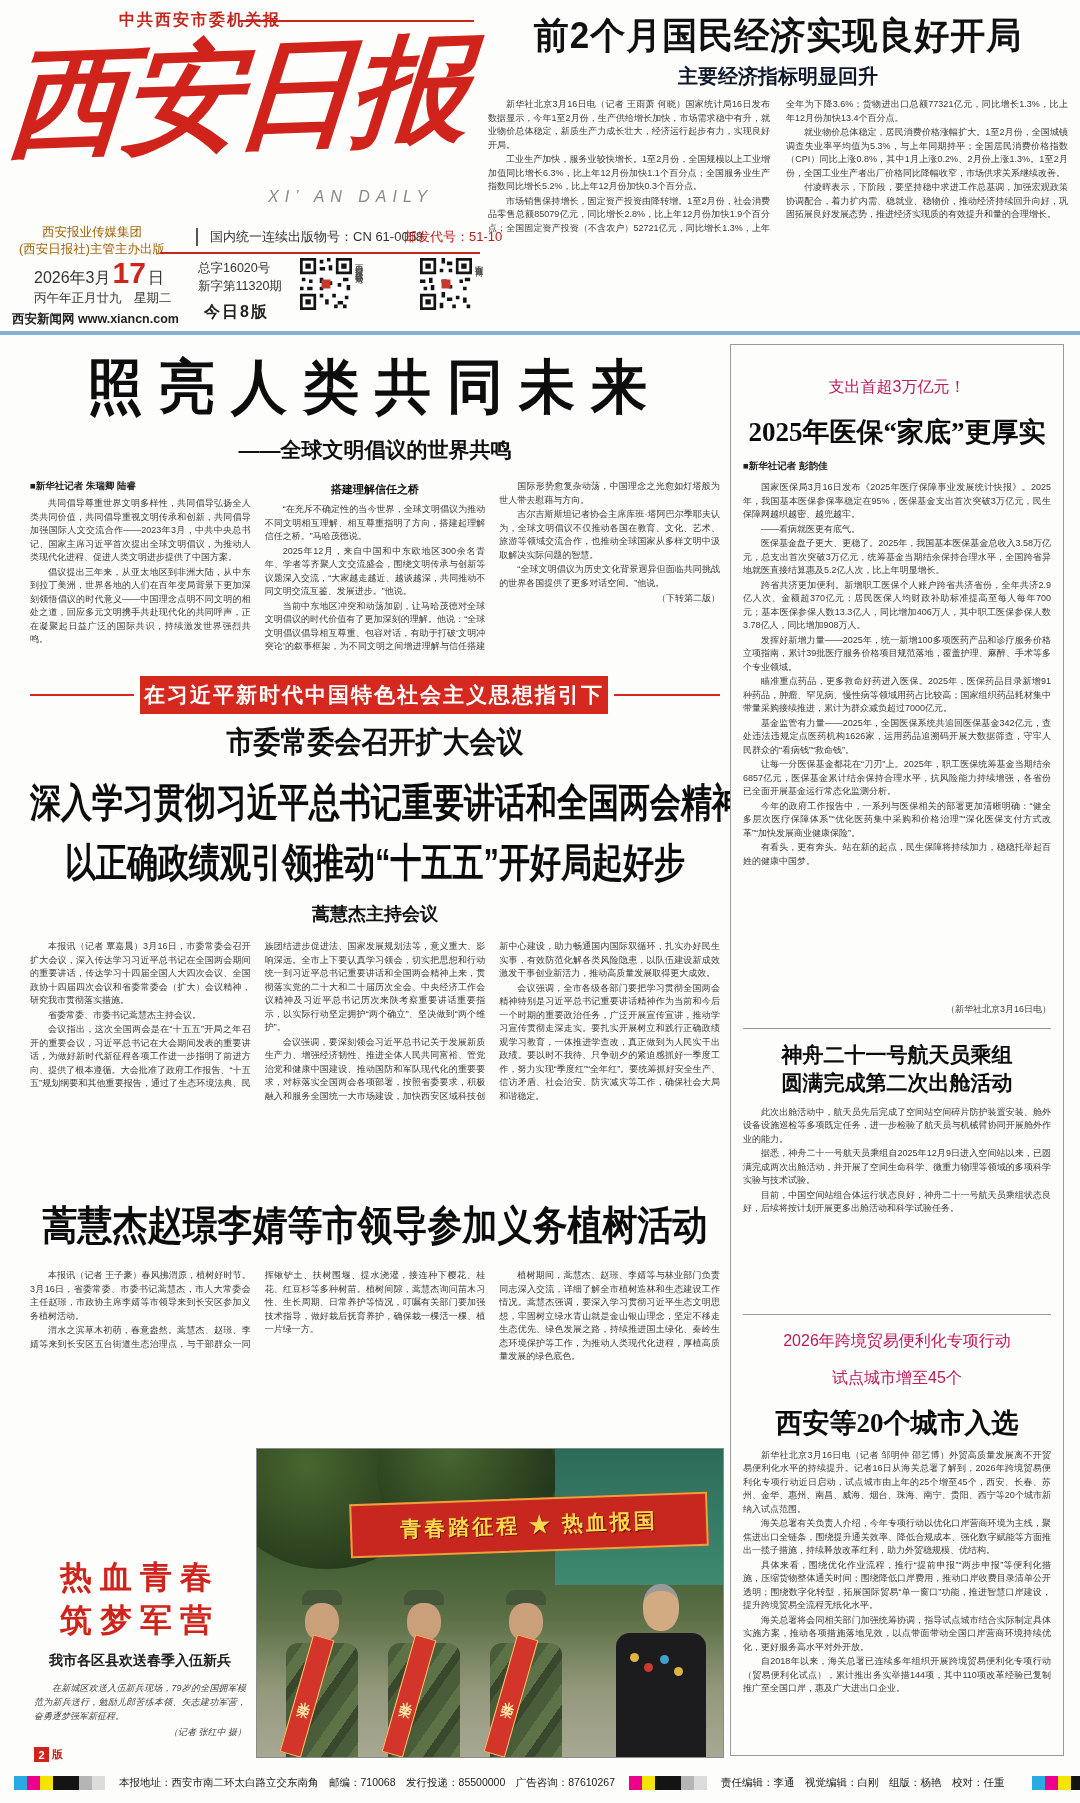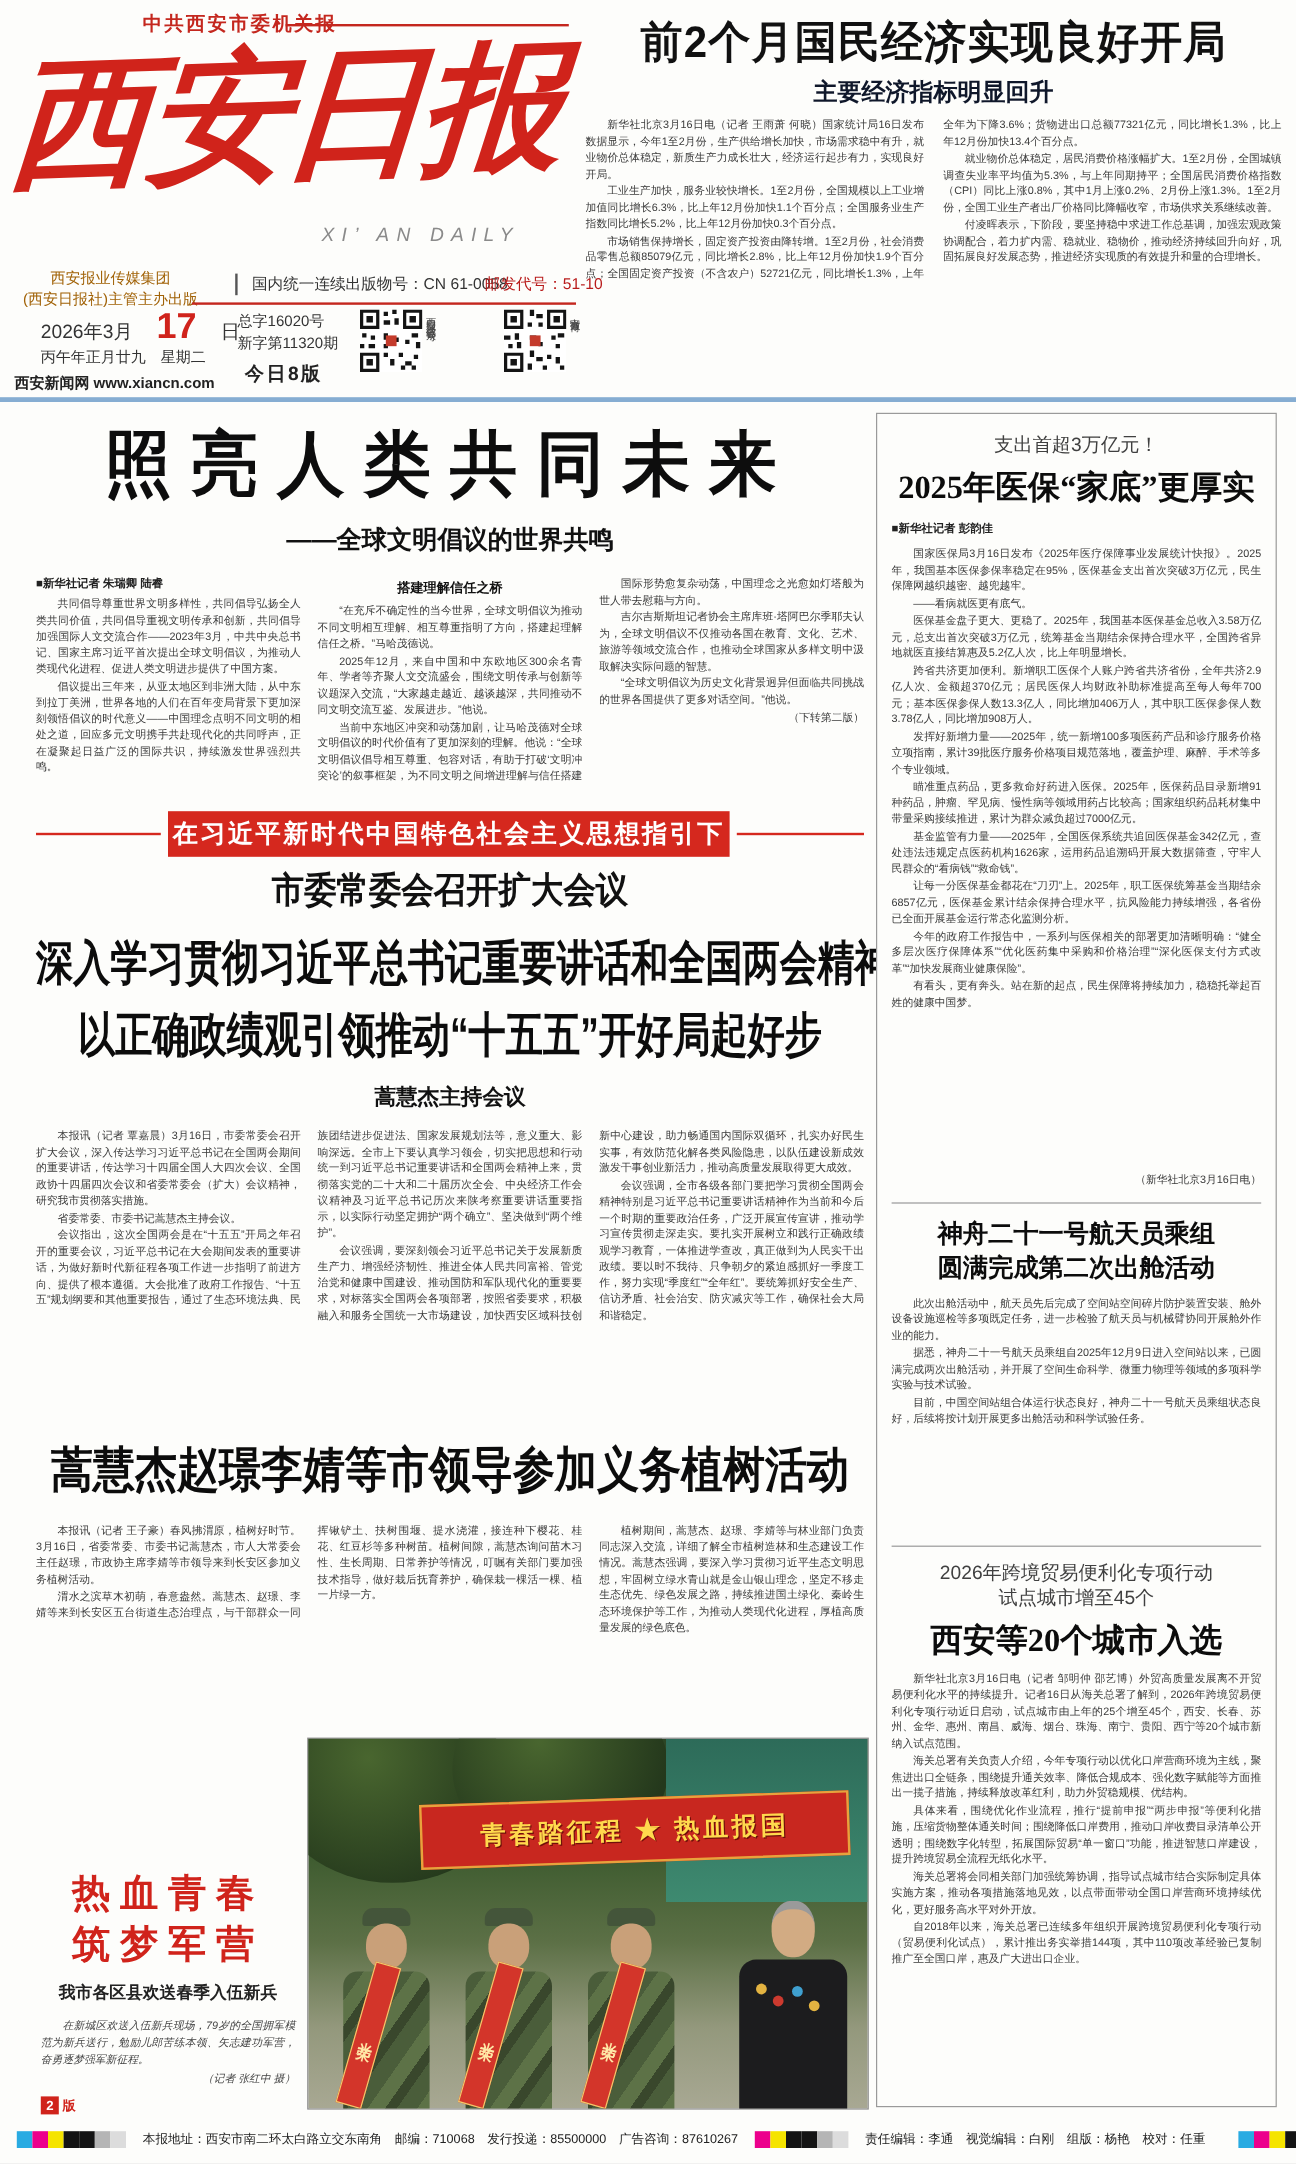--- a/index.html
+++ b/index.html
@@ -12,21 +12,21 @@
   #brand{left:8px;top:18px;width:478px;height:180px;font-family:"DejaVu Serif",serif;
          font-size:118px;font-weight:900;font-style:italic;color:#d0231b;letter-spacing:-4px;
          transform:skewX(-6deg) rotate(-2deg);line-height:1.3;white-space:nowrap;}
   #brand-en{left:268px;top:188px;font-size:16px;font-style:italic;color:#8a8a8a;letter-spacing:6px;}
   #pub-block{left:16px;top:224px;width:152px;text-align:center;font-size:12.5px;color:#a16207;line-height:1.35;}
   #pub-sep{left:196px;top:228px;width:0;height:18px;border-left:2px solid #555;}
   #issn{left:210px;top:228px;font-size:13px;color:#333;}
   #postal{left:404px;top:228px;font-size:13px;color:#b91c1c;}
   #red-rule{left:160px;top:252px;width:320px;height:2px;background:#c4271e;}
   #date-l1{left:34px;top:256px;font-size:16px;color:#333;display:flex;align-items:baseline;}
-  #date-l1 .day{font-size:30px;font-weight:bold;color:#d0231b;margin:0 20px;}
+  #date-l1 .day{font-size:30px;font-weight:bold;color:#d0231b;margin:0 2px;}
   #date-l2{left:34px;top:290px;font-size:12.5px;color:#333;}
   #website{left:12px;top:311px;font-size:12.5px;color:#222;font-weight:bold;}
   #issue1{left:198px;top:260px;font-size:12.5px;color:#333;}
   #issue2{left:198px;top:278px;font-size:12.5px;color:#333;}
   #pages-today{left:204px;top:302px;font-size:16px;font-weight:bold;color:#222;letter-spacing:2px;}
   .qr{width:52px;height:52px;}
   #qr1{left:300px;top:258px;}
   #qr2{left:420px;top:258px;}
   .qr-label{font-size:8.5px;color:#444;writing-mode:vertical-rl;letter-spacing:1px;line-height:1.15;height:58px;}
   #qr1-label{left:354px;top:258px;}
@@ -97,21 +97,21 @@
   .sash{position:absolute;left:10px;top:-8px;width:20px;height:120px;background:#d3352a;border:1px solid #f0c96a;
         transform:rotate(16deg);writing-mode:vertical-rl;display:flex;align-items:center;justify-content:center;
         color:#ffe9a8;font-size:12px;font-weight:bold;letter-spacing:4px;}
   #elder{position:absolute;bottom:-4px;right:14px;width:96px;}
   #elder .head{width:36px;height:40px;background:#d2ab83;border-radius:46%;margin:0 auto;border-top:7px solid #9a9a9a;}
   #elder .torso{width:90px;height:128px;margin:2px auto 0;background:#1c1c1e;border-radius:14px 14px 3px 3px;position:relative;}
   #elder .medal{position:absolute;width:9px;height:9px;border-radius:50%;}
   
   #rail{left:730px;top:344px;width:334px;height:1412px;border:1px solid #9a9a9a;box-sizing:border-box;
         padding:16px 12px 10px;background:#fdfdfb;}
-  #rail .kicker{font-size:16px;text-align:center;color:#404040;margin:0;}
+  #rail .kicker{font-size:16px;text-align:center;color:#be185d;margin:16px;}
   #rail .h-serif{font-family:"Liberation Serif",serif;font-size:27px;font-weight:900;text-align:center;
                  color:#0c0c0c;margin:6px 0 0;}
   #rail .h-sans{font-size:21px;font-weight:900;text-align:center;color:#0c0c0c;margin:0;line-height:1.35;}
   #rail .railbody{overflow:hidden;margin-top:8px;}
   #med-body{height:520px;}
   #shen-body{height:196px;}
   #trade-body{height:352px;}
   .rail-hr{border:none;border-top:1px solid #999;margin:12px 0;}
   
   #footer{left:0;top:1768px;width:1080px;height:30px;display:flex;align-items:center;gap:14px;padding:0 14px;box-sizing:border-box;text-align:center;}

